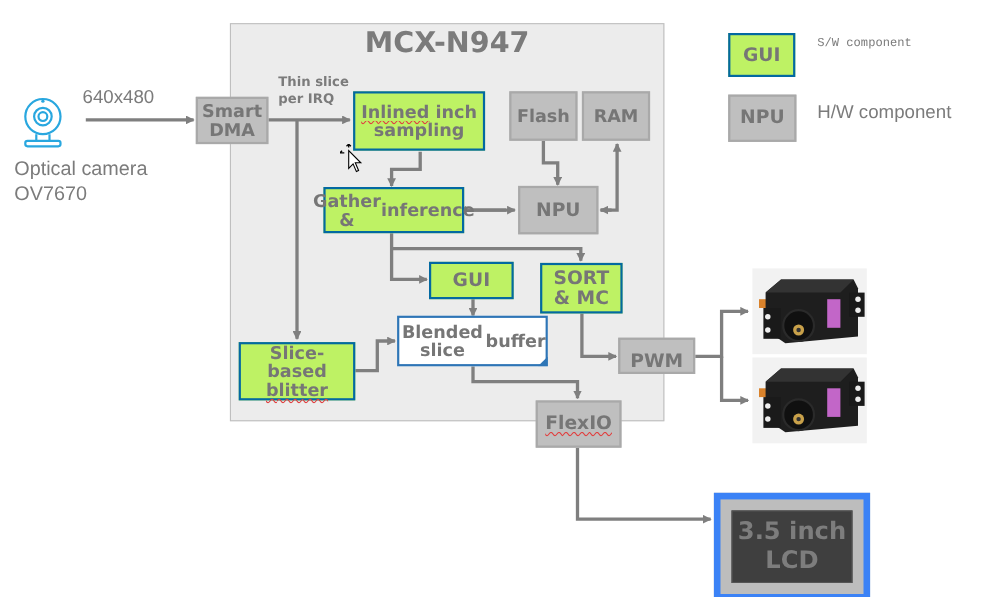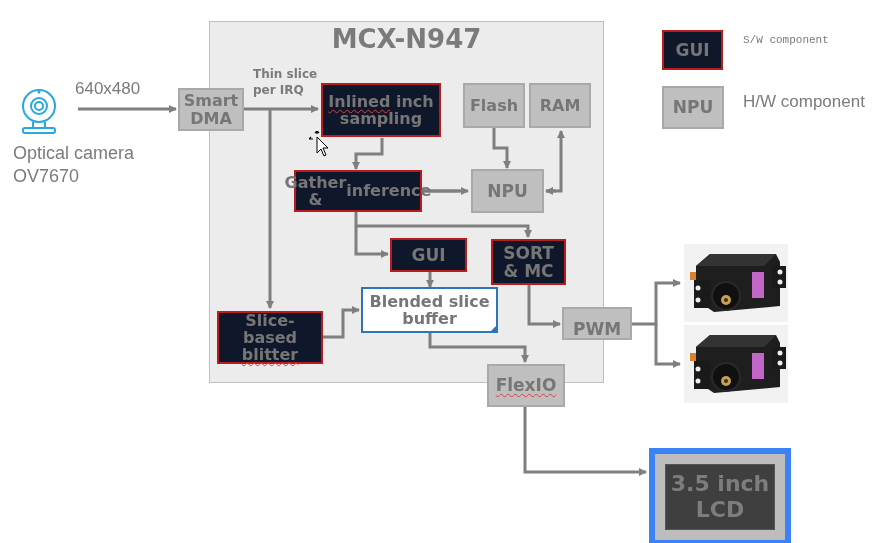--- a/index.html
+++ b/index.html
@@ -1,20 +1,20 @@
 <!DOCTYPE html>
 <html><head>
 <meta charset="utf-8">
 <style>
   html, body { margin:0; padding:0; background:#ffffff; }
   body { width:893px; height:543px; position:relative; overflow:hidden; font-family:"DejaVu Sans", sans-serif; }
   .chip { position:absolute; left:209px; top:21px; width:395px; height:362px; background:#ececec; border:1px solid #bfbfbf; box-sizing:border-box; }
   .chip-title { position:absolute; left:209px; top:24px; width:395px; text-align:center; font-weight:bold; font-size:26px; color:#7b7b7b; }
   .box { position:absolute; box-sizing:border-box; display:flex; align-items:center; justify-content:center; text-align:center; font-weight:bold; color:#767676; line-height:1.08; }
-  .sw { background:#0f172a; border:2px solid #b91c1c; }
+  .sw { background:#bef264; border:2px solid #0369a1; }
   .hw { background:#bfbfbf; border:2px solid #a9a9a9; }
   .buf { background:#ffffff; border:2px solid #2e75b6; }
   .lcd-outer { background:#bdbdbd; border:6px solid #3b82f6;margin-top:24px; }
   .lcd-inner { position:absolute; left:10px; top:10px; right:10px; bottom:10px; background:#3f3f3f; border:1px solid #555; display:flex; align-items:center; justify-content:center; color:#7d7d7d; font-size:22px; font-weight:bold; line-height:1.2; text-align:center; }
   .txt { position:absolute; color:#7b7b7b; }
   .squig { text-decoration: underline wavy #e04040; text-decoration-thickness:1px; text-underline-offset:2px; }
   svg.wires { position:absolute; left:0; top:0; }
   .servo { position:absolute; width:104px; height:78px; background:#f2f2f2; overflow:hidden; }
   .cam { position:absolute; }
 </style>
@@ -118,21 +118,21 @@
 
 <div class="box sw" style="left:390px;top:238px;width:77px;height:34px;font-size:17px;">
   <span>GUI</span>
 </div>
 
 <div class="box sw" style="left:491px;top:239px;width:75px;height:46px;font-size:17px;flex-direction:column;">
   <span>SORT</span>
   <span>&amp; MC</span>
 </div>
 
-<div class="box buf" style="left:361px;top:287px;width:137px;height:46px;font-size:16px;flex-direction:column;align-items:center;">
+<div class="box buf" style="left:361px;top:287px;width:137px;height:46px;font-size:16px;flex-direction:row;align-items:center;">
   <span>Blended slice</span>
   <span>buffer</span>
   <svg style="position:absolute;right:-2px;bottom:-2px;" width="9" height="9">
       <path d="M9,0 L9,9 L0,9 z" fill="#2e75b6"></path>
     </svg>
 </div>
 
 <div class="box sw" style="left:217px;top:311px;width:106px;height:53px;font-size:16px;flex-direction:column;">
   <span>Slice-based</span>
   <span class="squig">blitter</span>

